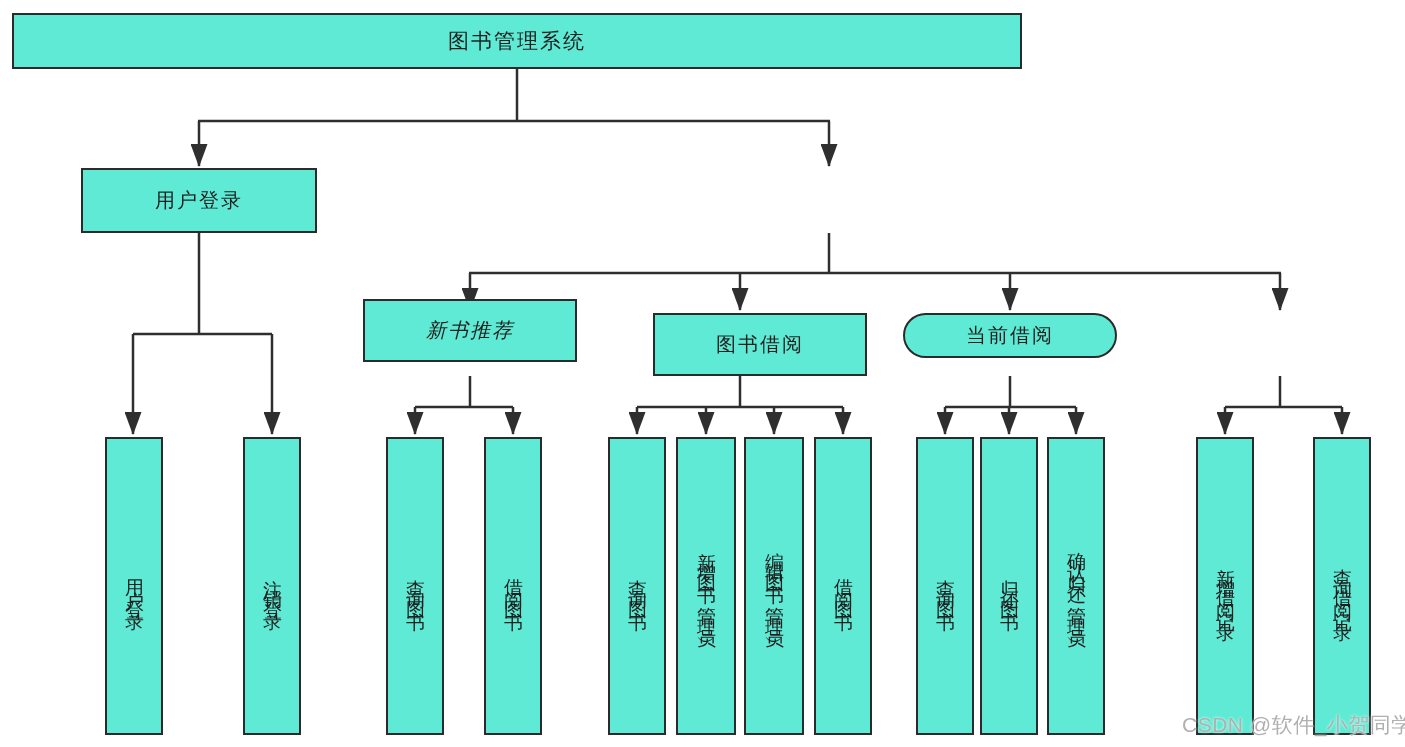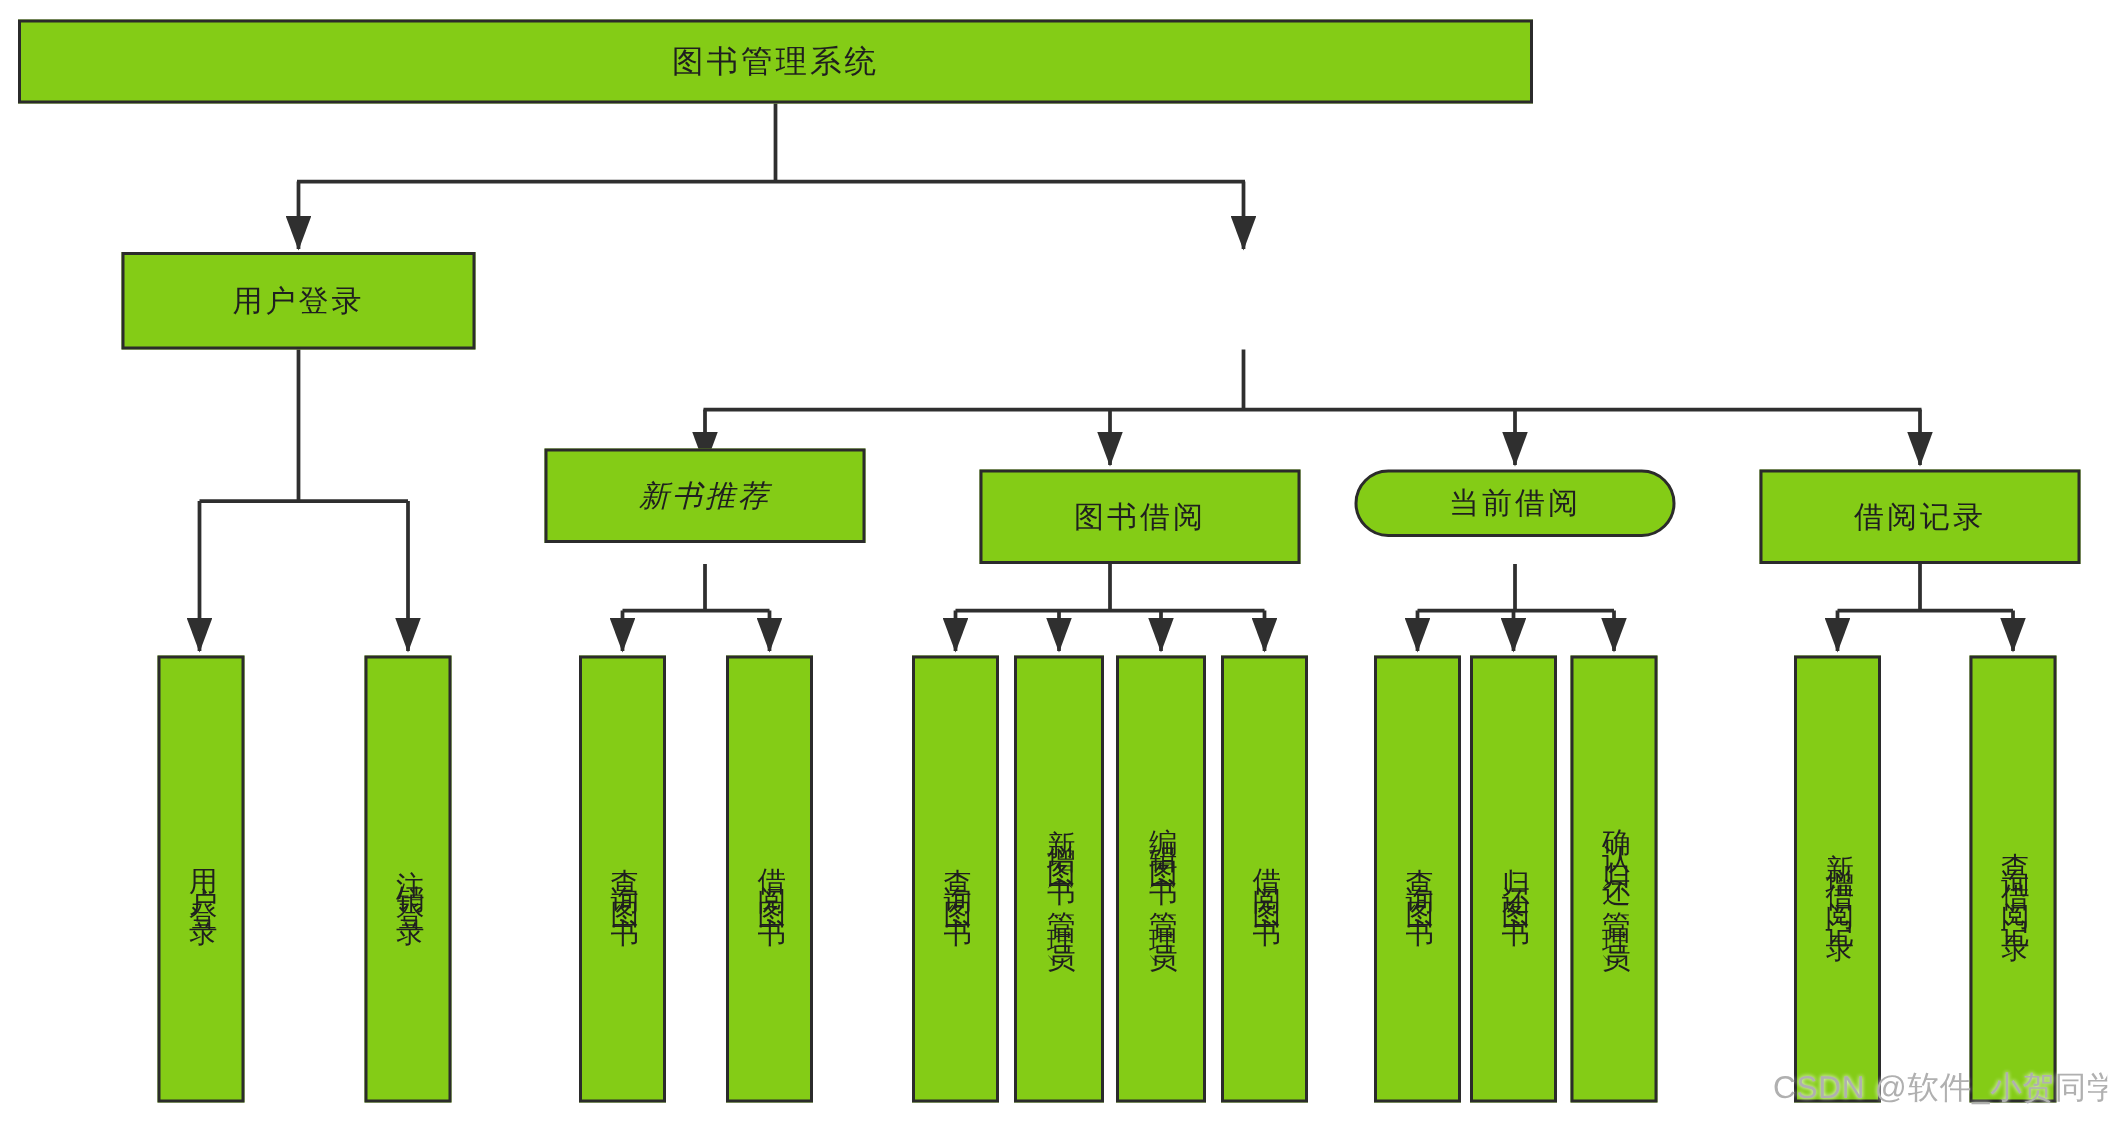--- a/index.html
+++ b/index.html
@@ -13,21 +13,21 @@
     color: #1f1f1f;
     overflow: hidden;
   }
   .connectors {
     position: absolute;
     left: 0; top: 0;
     z-index: 1;
   }
   .node {
     position: absolute;
-    background: #84cc16;
+    background: #5eead4;
     border: 2.5px solid #2b2b2b;
     display: flex;
     align-items: center;
     justify-content: center;
     z-index: 2;
   }
   .hbox { font-size: 20px; letter-spacing: 2px; white-space: nowrap; }
   .root-box { font-size: 21px; }
   .vtext {
     writing-mode: vertical-rl;
@@ -112,23 +112,20 @@
 
   <div class="node hbox" style="left:363px; top:299px; width:214px; height:63px;font-style:italic;">
     <span>新书推荐</span>
   </div>
   <div class="node hbox" style="left:633px; top:313px; width:214px; height:63px;margin-left:20px;">
     <span>图书借阅</span>
   </div>
   <div class="node hbox" style="left:903px; top:313px; width:214px; height:45px;border-radius:25px;">
     <span>当前借阅</span>
   </div>
-  <div class="node hbox" style="left:1173px; top:313px; width:214px; height:63px;">
-    <span>借阅记录</span>
-  </div>
 
   <div class="node" style="left:105px; top:437px; width:58px; height:298px;">
     <span class="vtext">用户登录</span>
   </div>
   <div class="node" style="left:243px; top:437px; width:58px; height:298px;">
     <span class="vtext">注销登录</span>
   </div>
 
   <div class="node" style="left:386px; top:437px; width:58px; height:298px;">
     <span class="vtext">查询图书</span>

